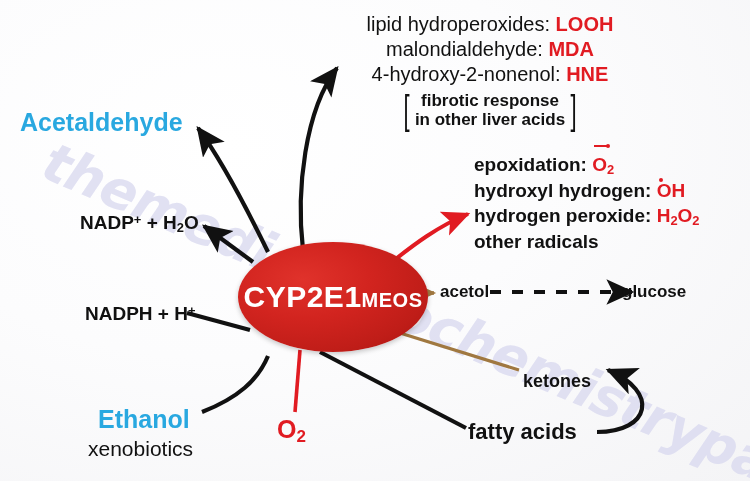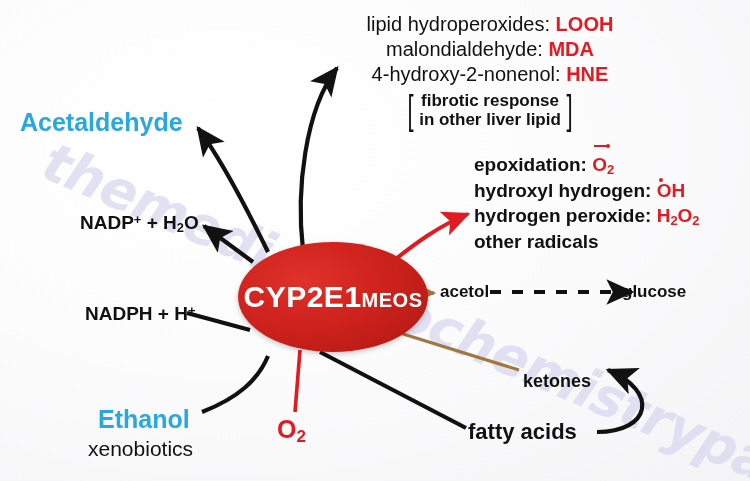--- a/index.html
+++ b/index.html
@@ -181,21 +181,21 @@
       <span class="redb">MDA</span>
     </span>
     <span class="row">
       <span>4-hydroxy-2-nonenol:</span>
       <span class="redb">HNE</span>
     </span>
     <div id="bracket-row">
       <span class="brk">[</span>
       <span class="inner">
         <div>fibrotic response</div>
-        <div>in other liver lipid</div>
+        <div>in other liver acids</div>
       </span>
       <span class="brk">]</span>
     </div>
   </div>
 
   <div class="lbl" id="radical-block">
     <div>
       <span>epoxidation:</span>
       <span class="red sup-radical">O<sub>2</sub><span class="bar"></span><span class="dot"></span></span>
     </div>

